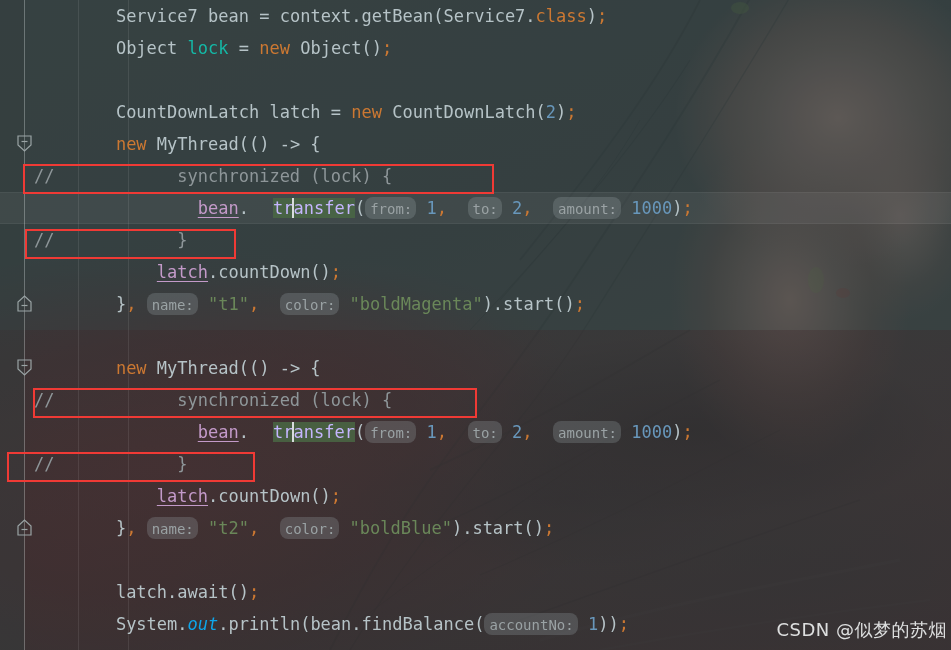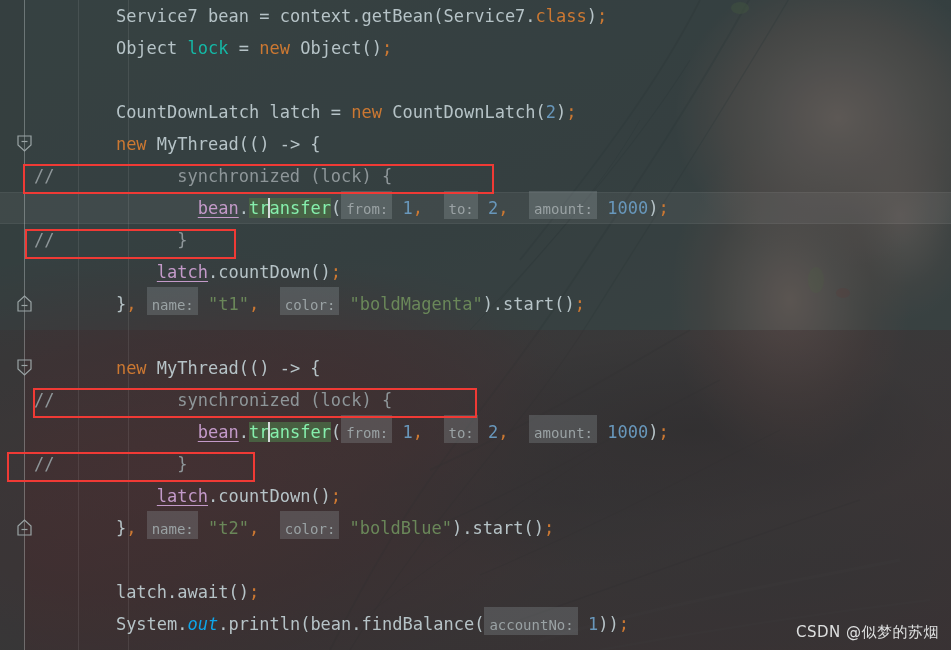--- a/index.html
+++ b/index.html
@@ -100,52 +100,53 @@
   .t-str      { color:#6a8759; }
   .t-fielddim { color:#14b8a6; }
   .t-punct    { color:#cc7832; }
   .t-static   { color:#0ea5e9; font-style: italic; }
   .t-field    { color:#c39ac9; text-decoration: underline; text-underline-offset:3px; }
 
   
   .hint {
     background: rgba(160,170,172,.26);
     color:#9aa2a4;
-    border-radius: 0;
-    padding: 10px 4px 2px 5px;
+    border-radius: 8px;
+    padding: 4px 4px 2px 5px;
     font-size: 14px;
     margin-top: 48px;
   }
 
   
   .sel {
     background: rgba(74,103,68,.85);
-    color:#86efac;
+    color:#c4b5fd;
+    margin-left:24px;
   }
   .caret {
     display:inline-block;
     width:2px; height:20px;
     background:#d8dcdd;
     vertical-align:-4px;
     margin:0 -1px;
   }
 
   
   .redbox {
     position:absolute;
     border: 2px solid #f03a35;
     pointer-events:none;
   }
 
   
   .watermark {
     position:absolute;
-    right: 12px; bottom: 8px;
+    right: 4px; bottom: 8px;
     font-family: "DejaVu Sans", sans-serif;
-    font-size: 15px;
+    font-size: 18px;
     color: rgba(236,238,238,.92);
     letter-spacing: .5px;
   }
 
   
   .commented { color:#8e9699; }
 </style>
 </head>
 <body>
 

